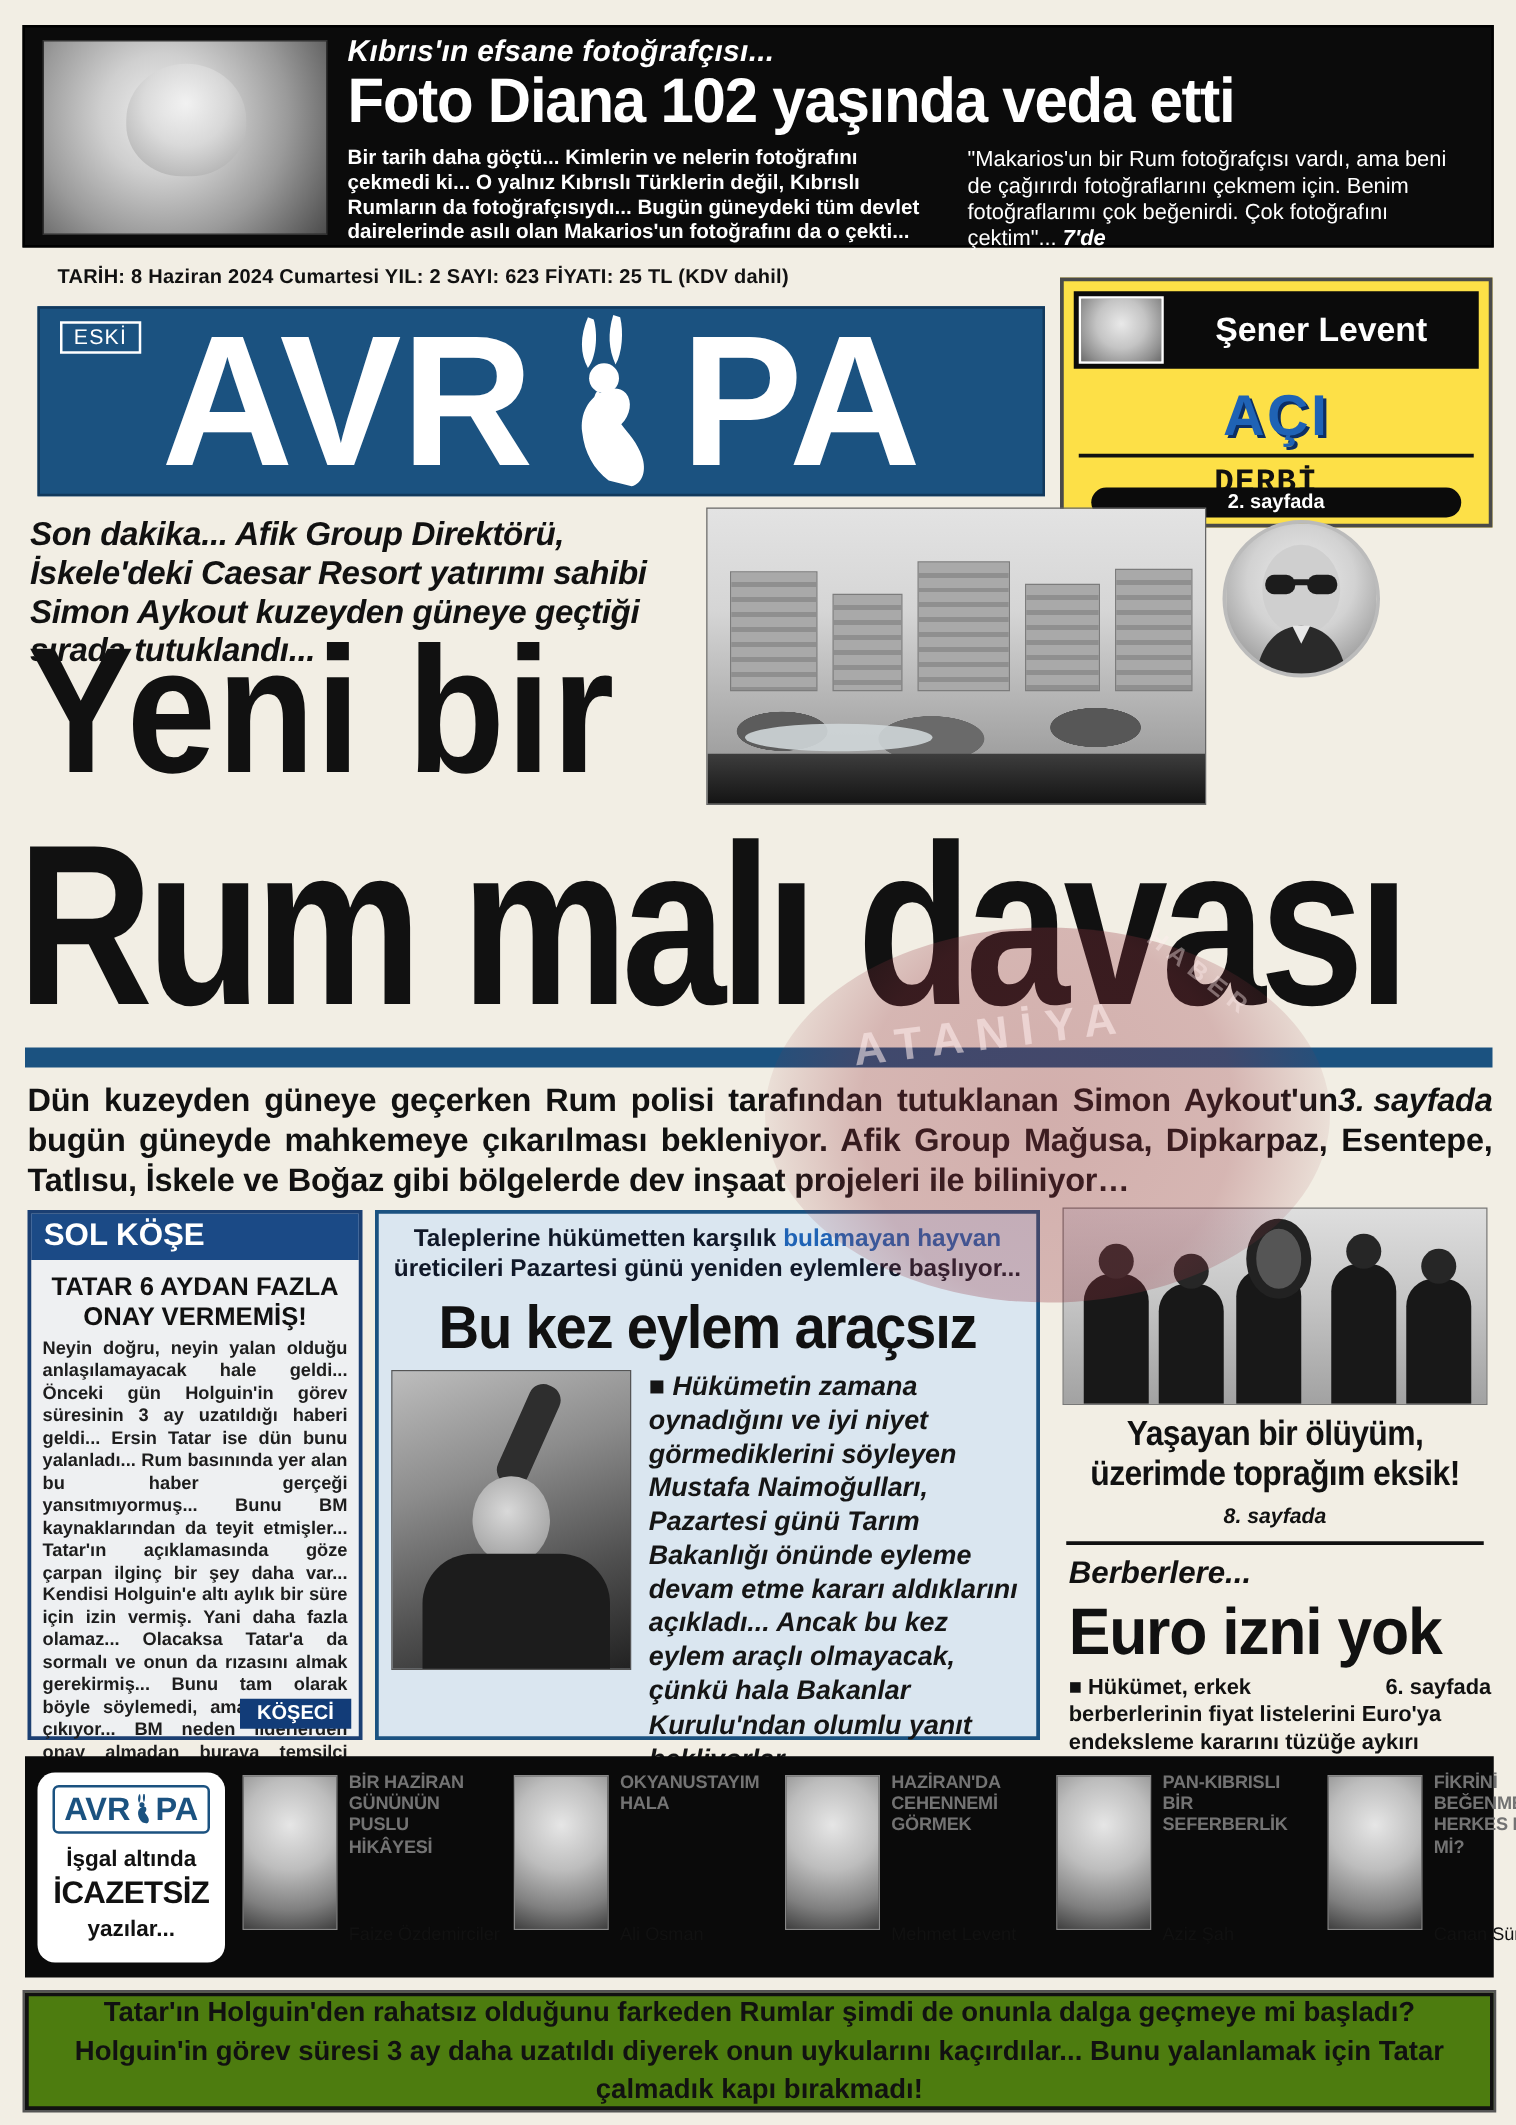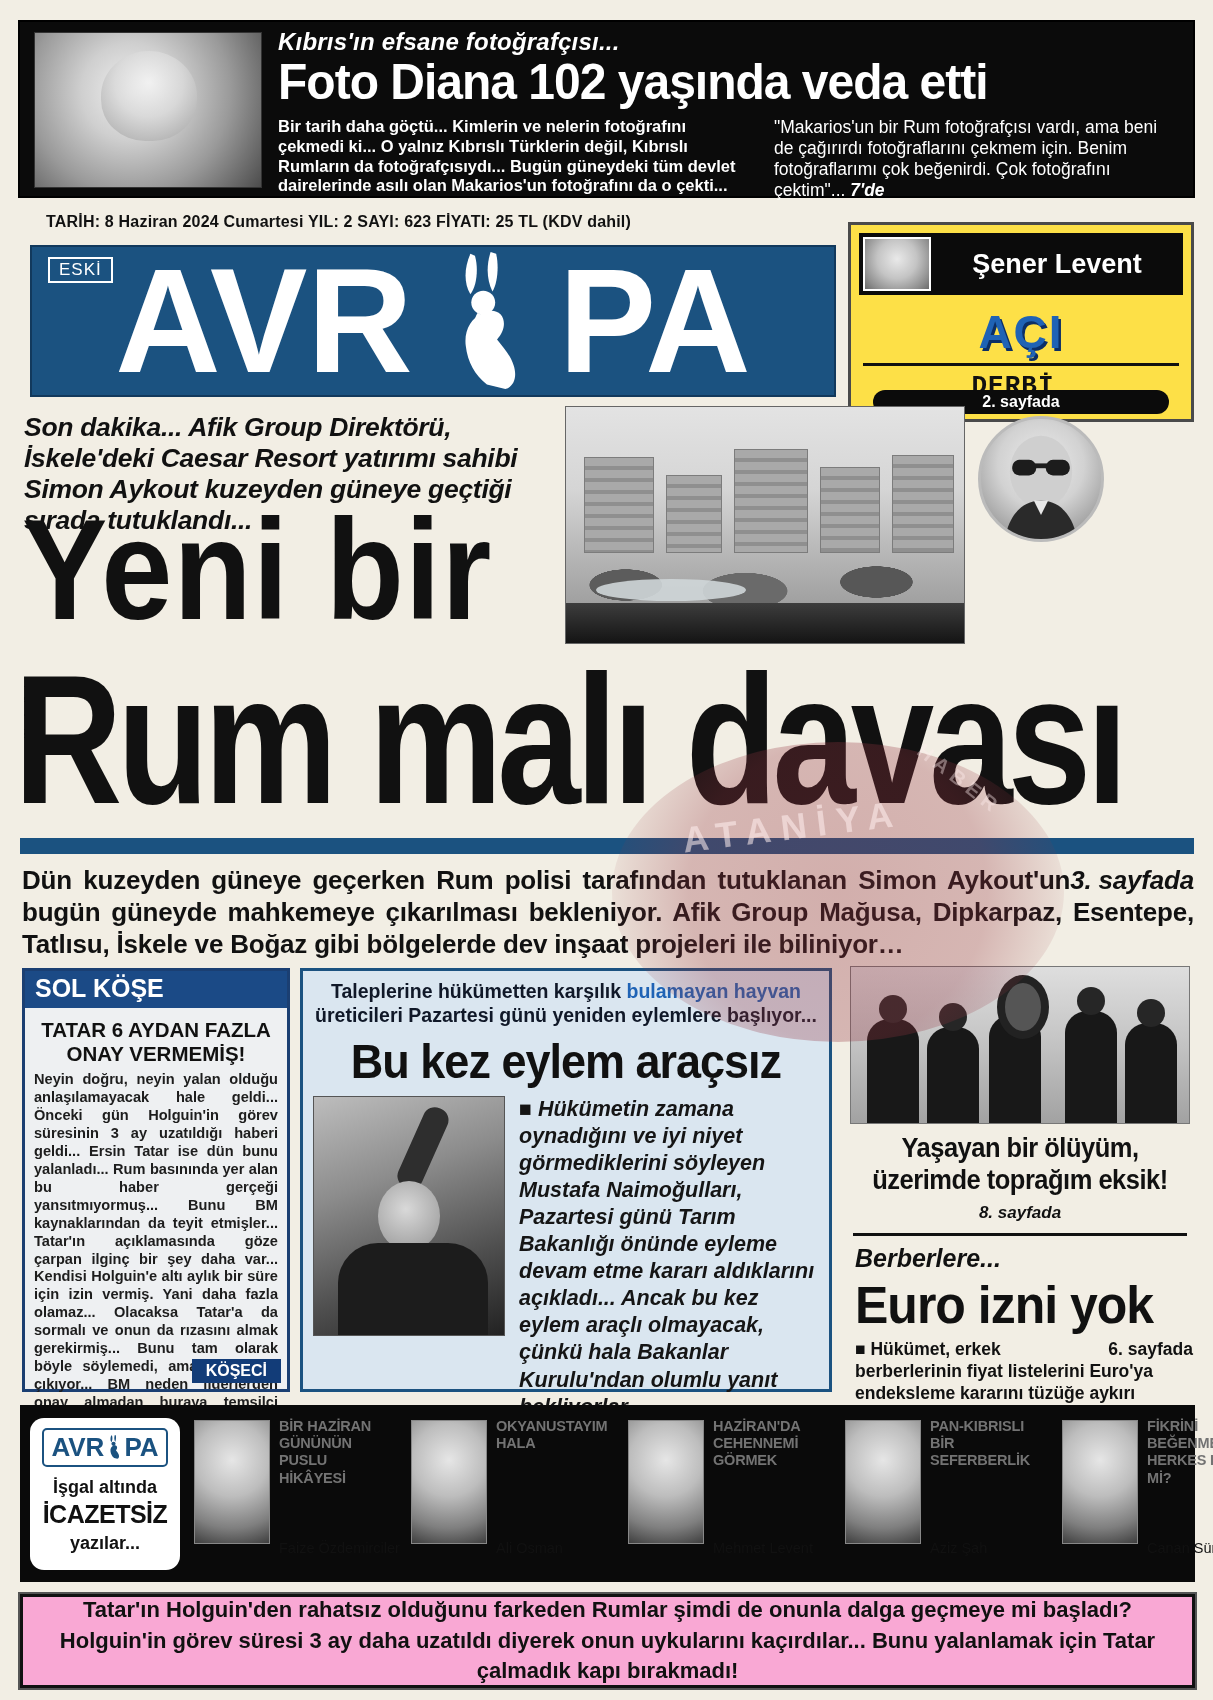--- a/index.html
+++ b/index.html
@@ -26,21 +26,21 @@
   .tb-right{width:402px;font-size:17.5px;line-height:1.2;margin:0;}
   .tb-ref{font-style:italic;font-weight:bold;}
 
   
   .dateline{left:18px;top:202px;width:1177px;height:40px;display:flex;align-items:center;}
   .dl-left{font-weight:bold;font-size:27px;letter-spacing:-.5px;white-space:nowrap;}
   .dl-right{font-weight:bold;font-size:16px;margin-left:28px;white-space:nowrap;letter-spacing:.2px;}
 
   
   .masthead{left:30px;top:245px;width:806px;height:152px;background:#1b5280;border:2px solid #12395c;
-    display:flex;align-items:center;justify-content:center;gap:14px;overflow:hidden;}
+    display:flex;align-items:center;justify-content:center;overflow:hidden;}
   .eski{position:absolute;left:16px;top:10px;border:2px solid #fff;color:#fff;font-size:17px;padding:1px 9px;letter-spacing:1px;}
   .mh-txt{color:#fff;font-weight:bold;font-size:146px;line-height:140px;letter-spacing:0px;transform:scaleY(1.02);}
   .donkey{width:118px;height:138px;flex:0 0 auto;}
 
   
   .aci-box{left:848px;top:222px;width:346px;height:200px;background:#fde047;border:3px solid #4a4a4a;}
   .aci-top{position:absolute;left:8px;top:8px;right:8px;height:62px;background:#0b0b0b;display:flex;align-items:center;}
   .aci-photo{width:68px;height:54px;margin-left:4px;border:2px solid #fff;
     background:radial-gradient(circle at 50% 40%, #e9e9e9 0%, #c4c4c4 45%, #8f8f8f 80%, #6b6b6b 100%);}
   .aci-author{flex:1;text-align:center;color:#fff;font-weight:bold;font-size:27px;}
@@ -117,21 +117,21 @@
   .sl-t2{font-size:25px;font-weight:bold;letter-spacing:-.5px;margin-top:2px;}
   .sl-t3{font-size:18px;font-weight:bold;margin-top:4px;}
   .col-item{flex:1;display:flex;margin-left:14px;height:152px;position:relative;}
   .col-photo{width:76px;height:124px;flex:0 0 auto;border:1px solid #888;margin-top:2px;
     background:radial-gradient(circle at 50% 32%, #e6e6e6 0%, #bdbdbd 40%, #7f7f7f 75%, #3f3f3f 100%);}
   .col-text{margin-left:9px;color:#737373;font-weight:bold;font-size:14.5px;line-height:1.2;width:118px;}
   .col-title{letter-spacing:-.2px;}
   .col-name{position:absolute;bottom:14px;left:85px;white-space:nowrap;font-size:14.5px;}
 
   
-  .bottom-bar{left:20px;top:1594px;width:1175px;height:94px;background:#f9a8d4;border:3px solid #111;outline:2px solid #555;
+  .bottom-bar{left:20px;top:1594px;width:1175px;height:94px;background:#4d7c0f;border:3px solid #111;outline:2px solid #555;
     display:flex;align-items:center;justify-content:center;}
   .bottom-bar p{margin:0;padding:0 18px;text-align:center;font-weight:bold;font-size:22px;line-height:1.4;}
 
   
   .watermark{left:612px;top:742px;width:452px;height:300px;border-radius:50%;pointer-events:none;
     background:radial-gradient(circle, rgba(148,52,64,.34) 0%, rgba(148,52,64,.30) 55%, rgba(148,52,64,.12) 78%, rgba(148,52,64,0) 92%);}
   .wm1{position:absolute;left:70px;top:64px;transform:rotate(-7deg);color:rgba(255,238,238,.55);
     font-weight:bold;font-size:36px;letter-spacing:10px;}
   .wm2{position:absolute;right:54px;top:26px;transform:rotate(38deg);color:rgba(255,238,238,.4);
     font-weight:bold;font-size:20px;letter-spacing:6px;}

